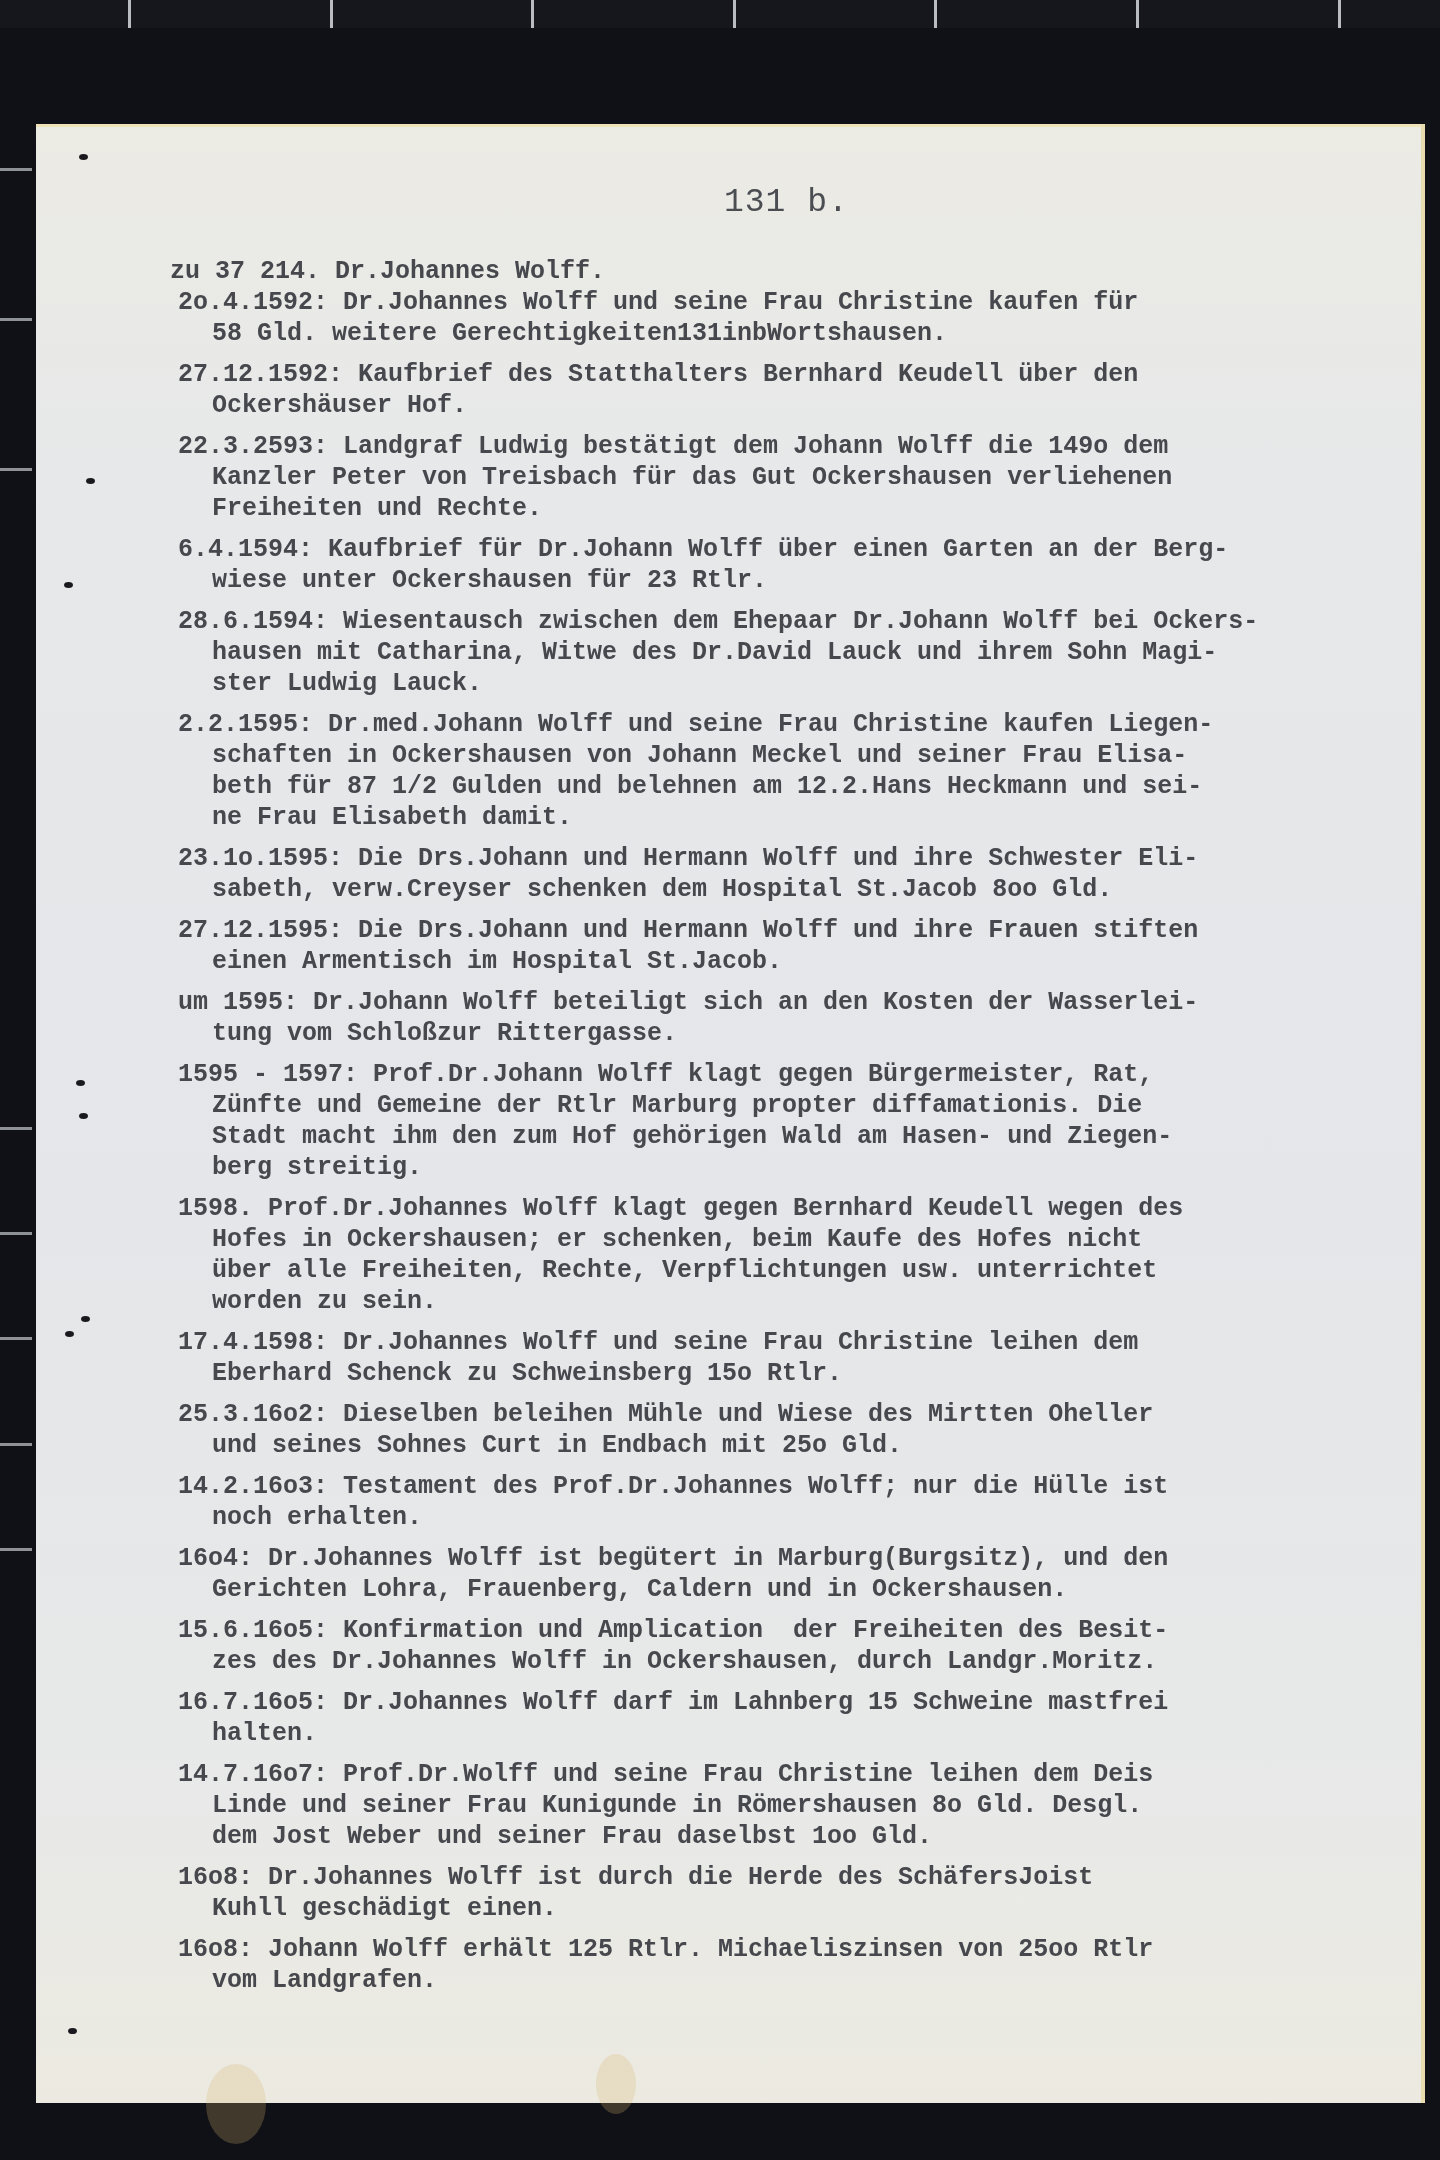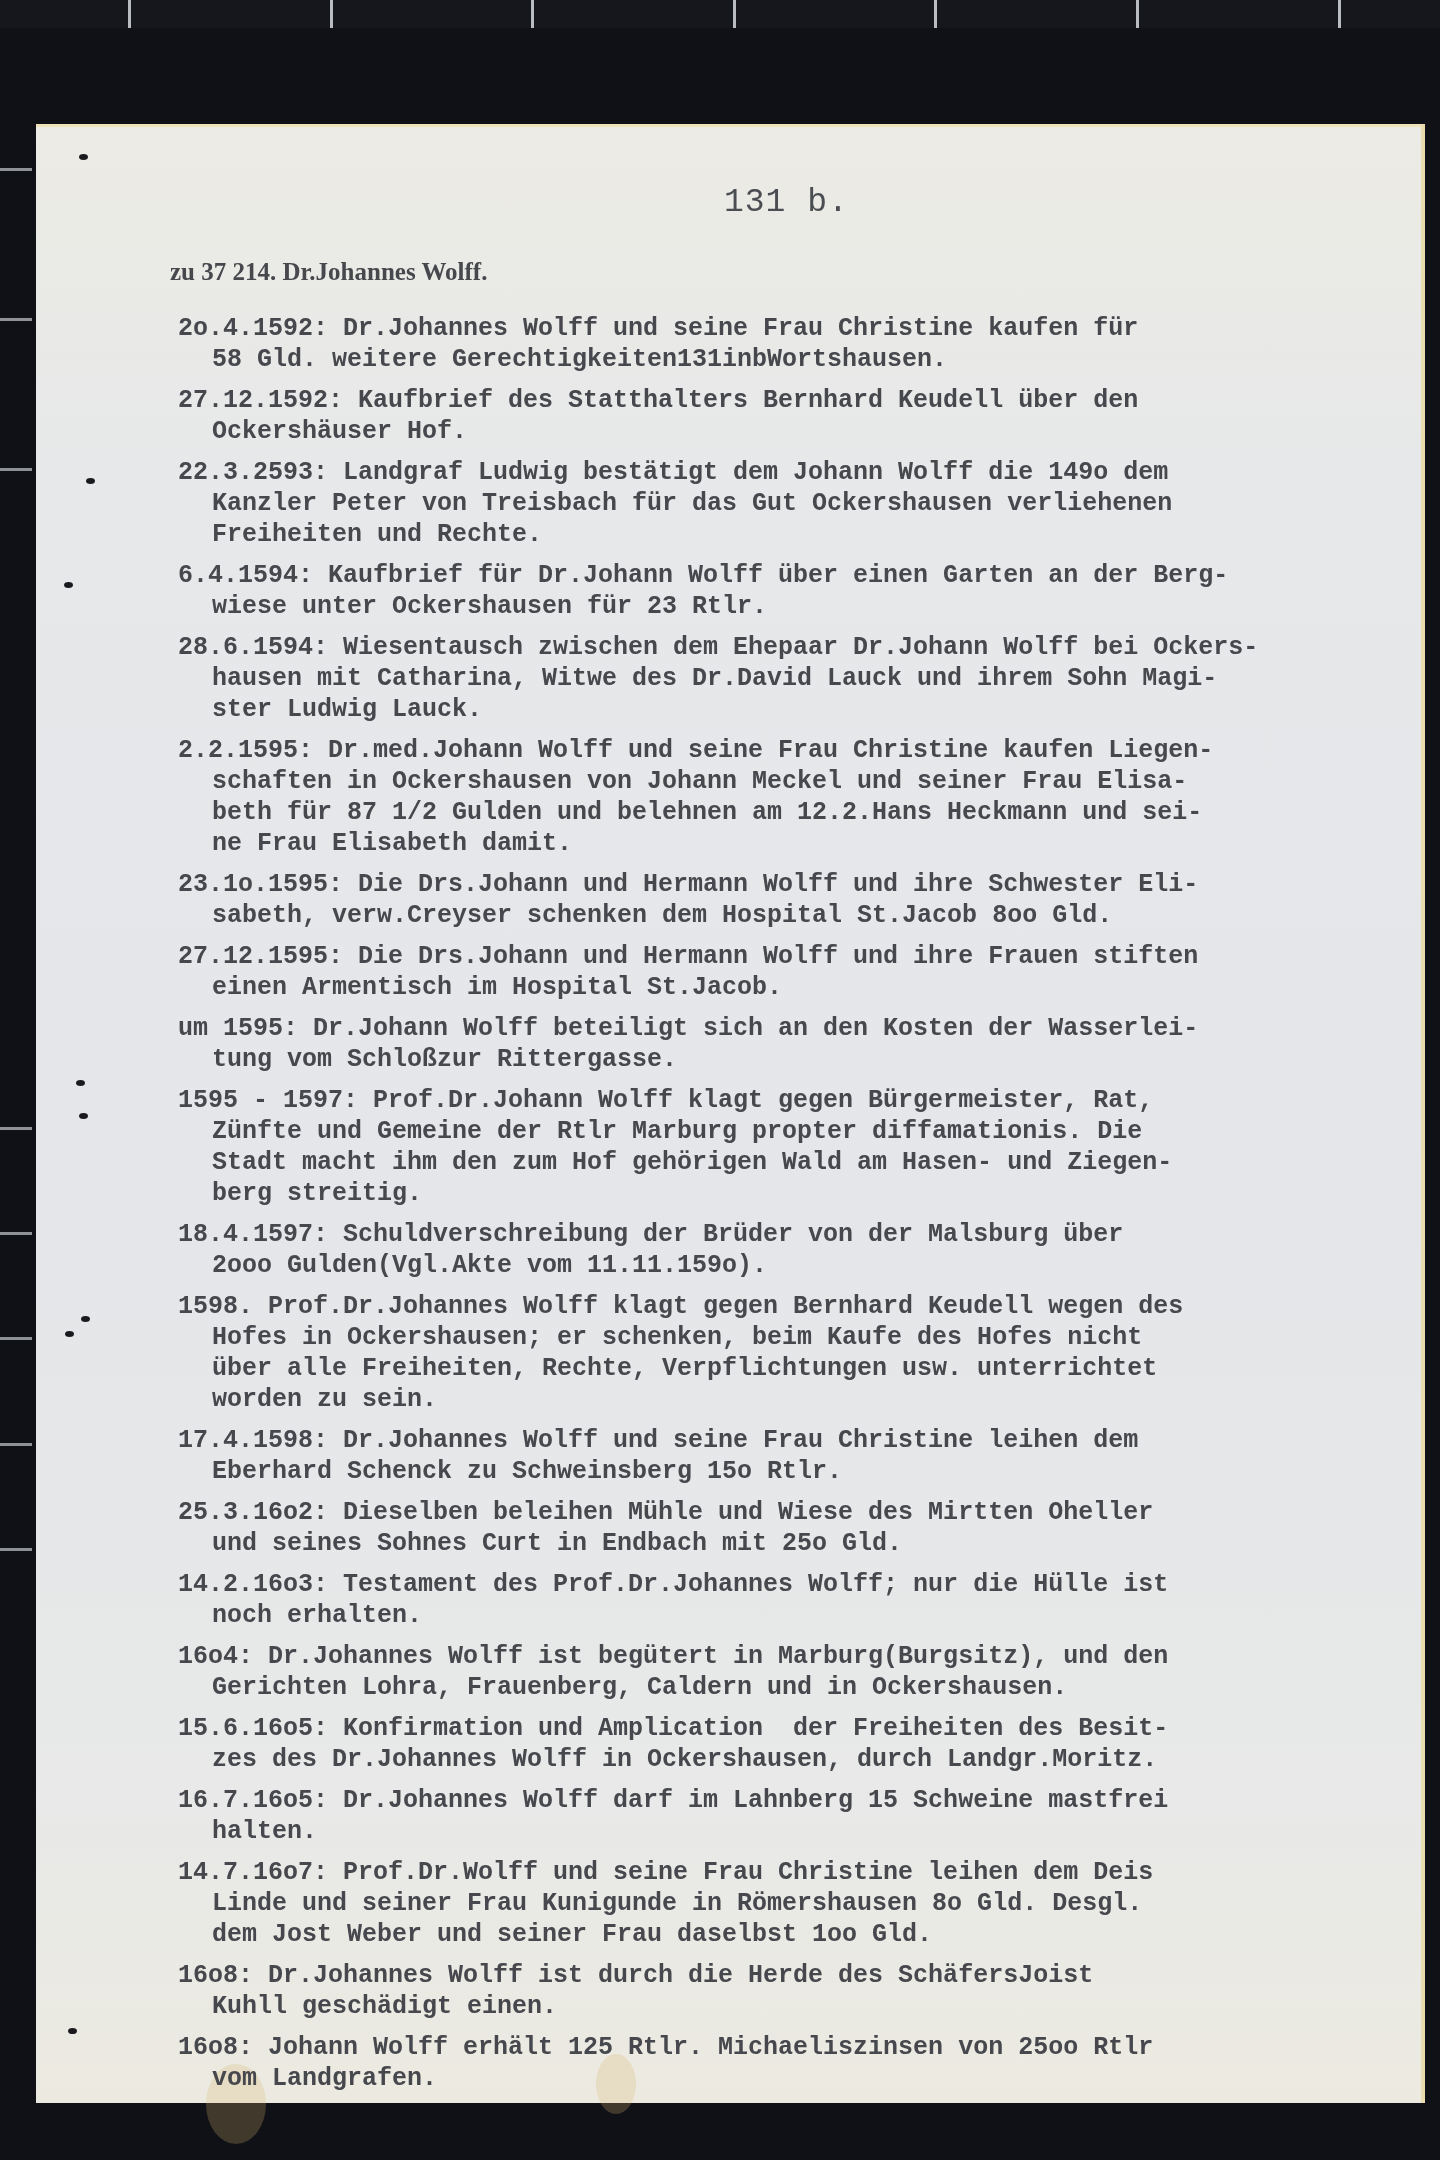--- a/index.html
+++ b/index.html
@@ -28,21 +28,21 @@
   }
   .page-number {
     position: absolute; left: 724px; top: 184px; font-size: 33px; color: #4a4d52;
     letter-spacing: 1px;
   }
   .doc-body {
     position: absolute; left: 170px; top: 256px; width: 1210px;
     color: #46484d; font-size: 25px; line-height: 31px;
     font-weight: bold;
   }
-  .heading { margin-bottom: 26px; white-space: pre; font-family: Liberation Serif, serif; }
+  .heading { margin-bottom: 0; white-space: pre; }
   .entry { margin-bottom: 10px; margin-left: 8px; }
   .entry .line { white-space: pre; }
   .entry .line.cont { padding-left: 34px; }
   .stain {
     position: absolute; border-radius: 50%; background: rgba(214,180,110,0.25);
   }
 </style>
 </head>
 <body>
 
@@ -124,24 +124,20 @@
         <div class="line">um 1595: Dr.Johann Wolff beteiligt sich an den Kosten der Wasserlei-</div>
         <div class="line cont">tung vom Schloßzur Rittergasse.</div>
       </div>
       <div class="entry">
         <div class="line">1595 - 1597: Prof.Dr.Johann Wolff klagt gegen Bürgermeister, Rat,</div>
         <div class="line cont">Zünfte und Gemeine der Rtlr Marburg propter diffamationis. Die</div>
         <div class="line cont">Stadt macht ihm den zum Hof gehörigen Wald am Hasen- und Ziegen-</div>
         <div class="line cont">berg streitig.</div>
       </div>
       <div class="entry">
-        <div class="line">18.4.1597: Schuldverschreibung der Brüder von der Malsburg über</div>
-        <div class="line cont">2ooo Gulden(Vgl.Akte vom 11.11.159o).</div>
-      </div>
-      <div class="entry">
         <div class="line">1598. Prof.Dr.Johannes Wolff klagt gegen Bernhard Keudell wegen des</div>
         <div class="line cont">Hofes in Ockershausen; er schenken, beim Kaufe des Hofes nicht</div>
         <div class="line cont">über alle Freiheiten, Rechte, Verpflichtungen usw. unterrichtet</div>
         <div class="line cont">worden zu sein.</div>
       </div>
       <div class="entry">
         <div class="line">17.4.1598: Dr.Johannes Wolff und seine Frau Christine leihen dem</div>
         <div class="line cont">Eberhard Schenck zu Schweinsberg 15o Rtlr.</div>
       </div>
       <div class="entry">

